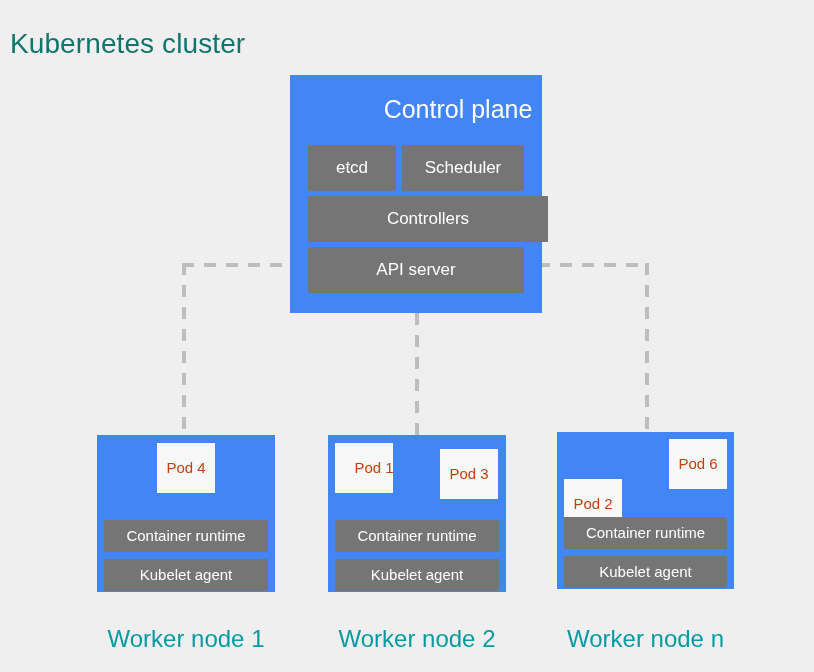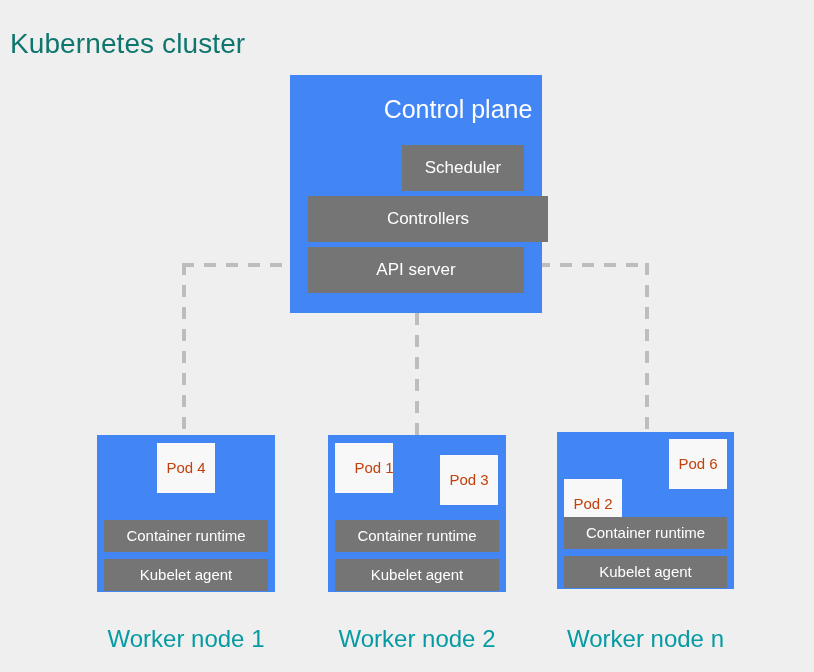--- a/index.html
+++ b/index.html
@@ -99,21 +99,21 @@
     justify-content: center;
     font-size: 15px;
     line-height: 18px;
     box-sizing: border-box;
     white-space: nowrap;
   }
   
   #pod-4 { left: 60px; top: 8px; width: 58px; height: 50px; }
   
   #pod-1 { left: 7px;  top: 8px; width: 58px; height: 50px; padding-left: 20px; }
-  #pod-3 { left: 112px; top: 20px; width: 58px; height: 50px; }
+  #pod-3 { left: 112px; top: 14px; width: 58px; height: 50px; }
   
   #pod-2 { left: 7px;  top: 7px; width: 58px; height: 50px; margin-top: 40px; }
   #pod-6 { left: 112px; top: 7px; width: 58px; height: 50px; }
 
   .node-chip {
     position: absolute;
     background: #757575;
     color: #ffffff;
     display: flex;
     align-items: center;
@@ -175,20 +175,21 @@
 
   <div class="dash-h" id="dash-left-h"></div>
   <div class="dash-v" id="dash-left-v"></div>
   <div class="dash-v" id="dash-mid-v"></div>
   <div class="dash-h" id="dash-right-h"></div>
   <div class="dash-v" id="dash-right-v"></div>
 
   <div class="blue-box" id="control-plane">
     <div class="cp-title">Control plane</div>
 
+    <div class="grey-chip" id="chip-etcd">etcd</div>
 
     <div class="grey-chip" id="chip-scheduler">Scheduler</div>
 
     <div class="grey-chip" id="chip-controllers">Controllers</div>
 
     <div class="grey-chip" id="chip-apiserver">API server</div>
   </div>
 
   <div class="worker-node" id="worker-1">
     <div class="pod" id="pod-4">Pod 4</div>

